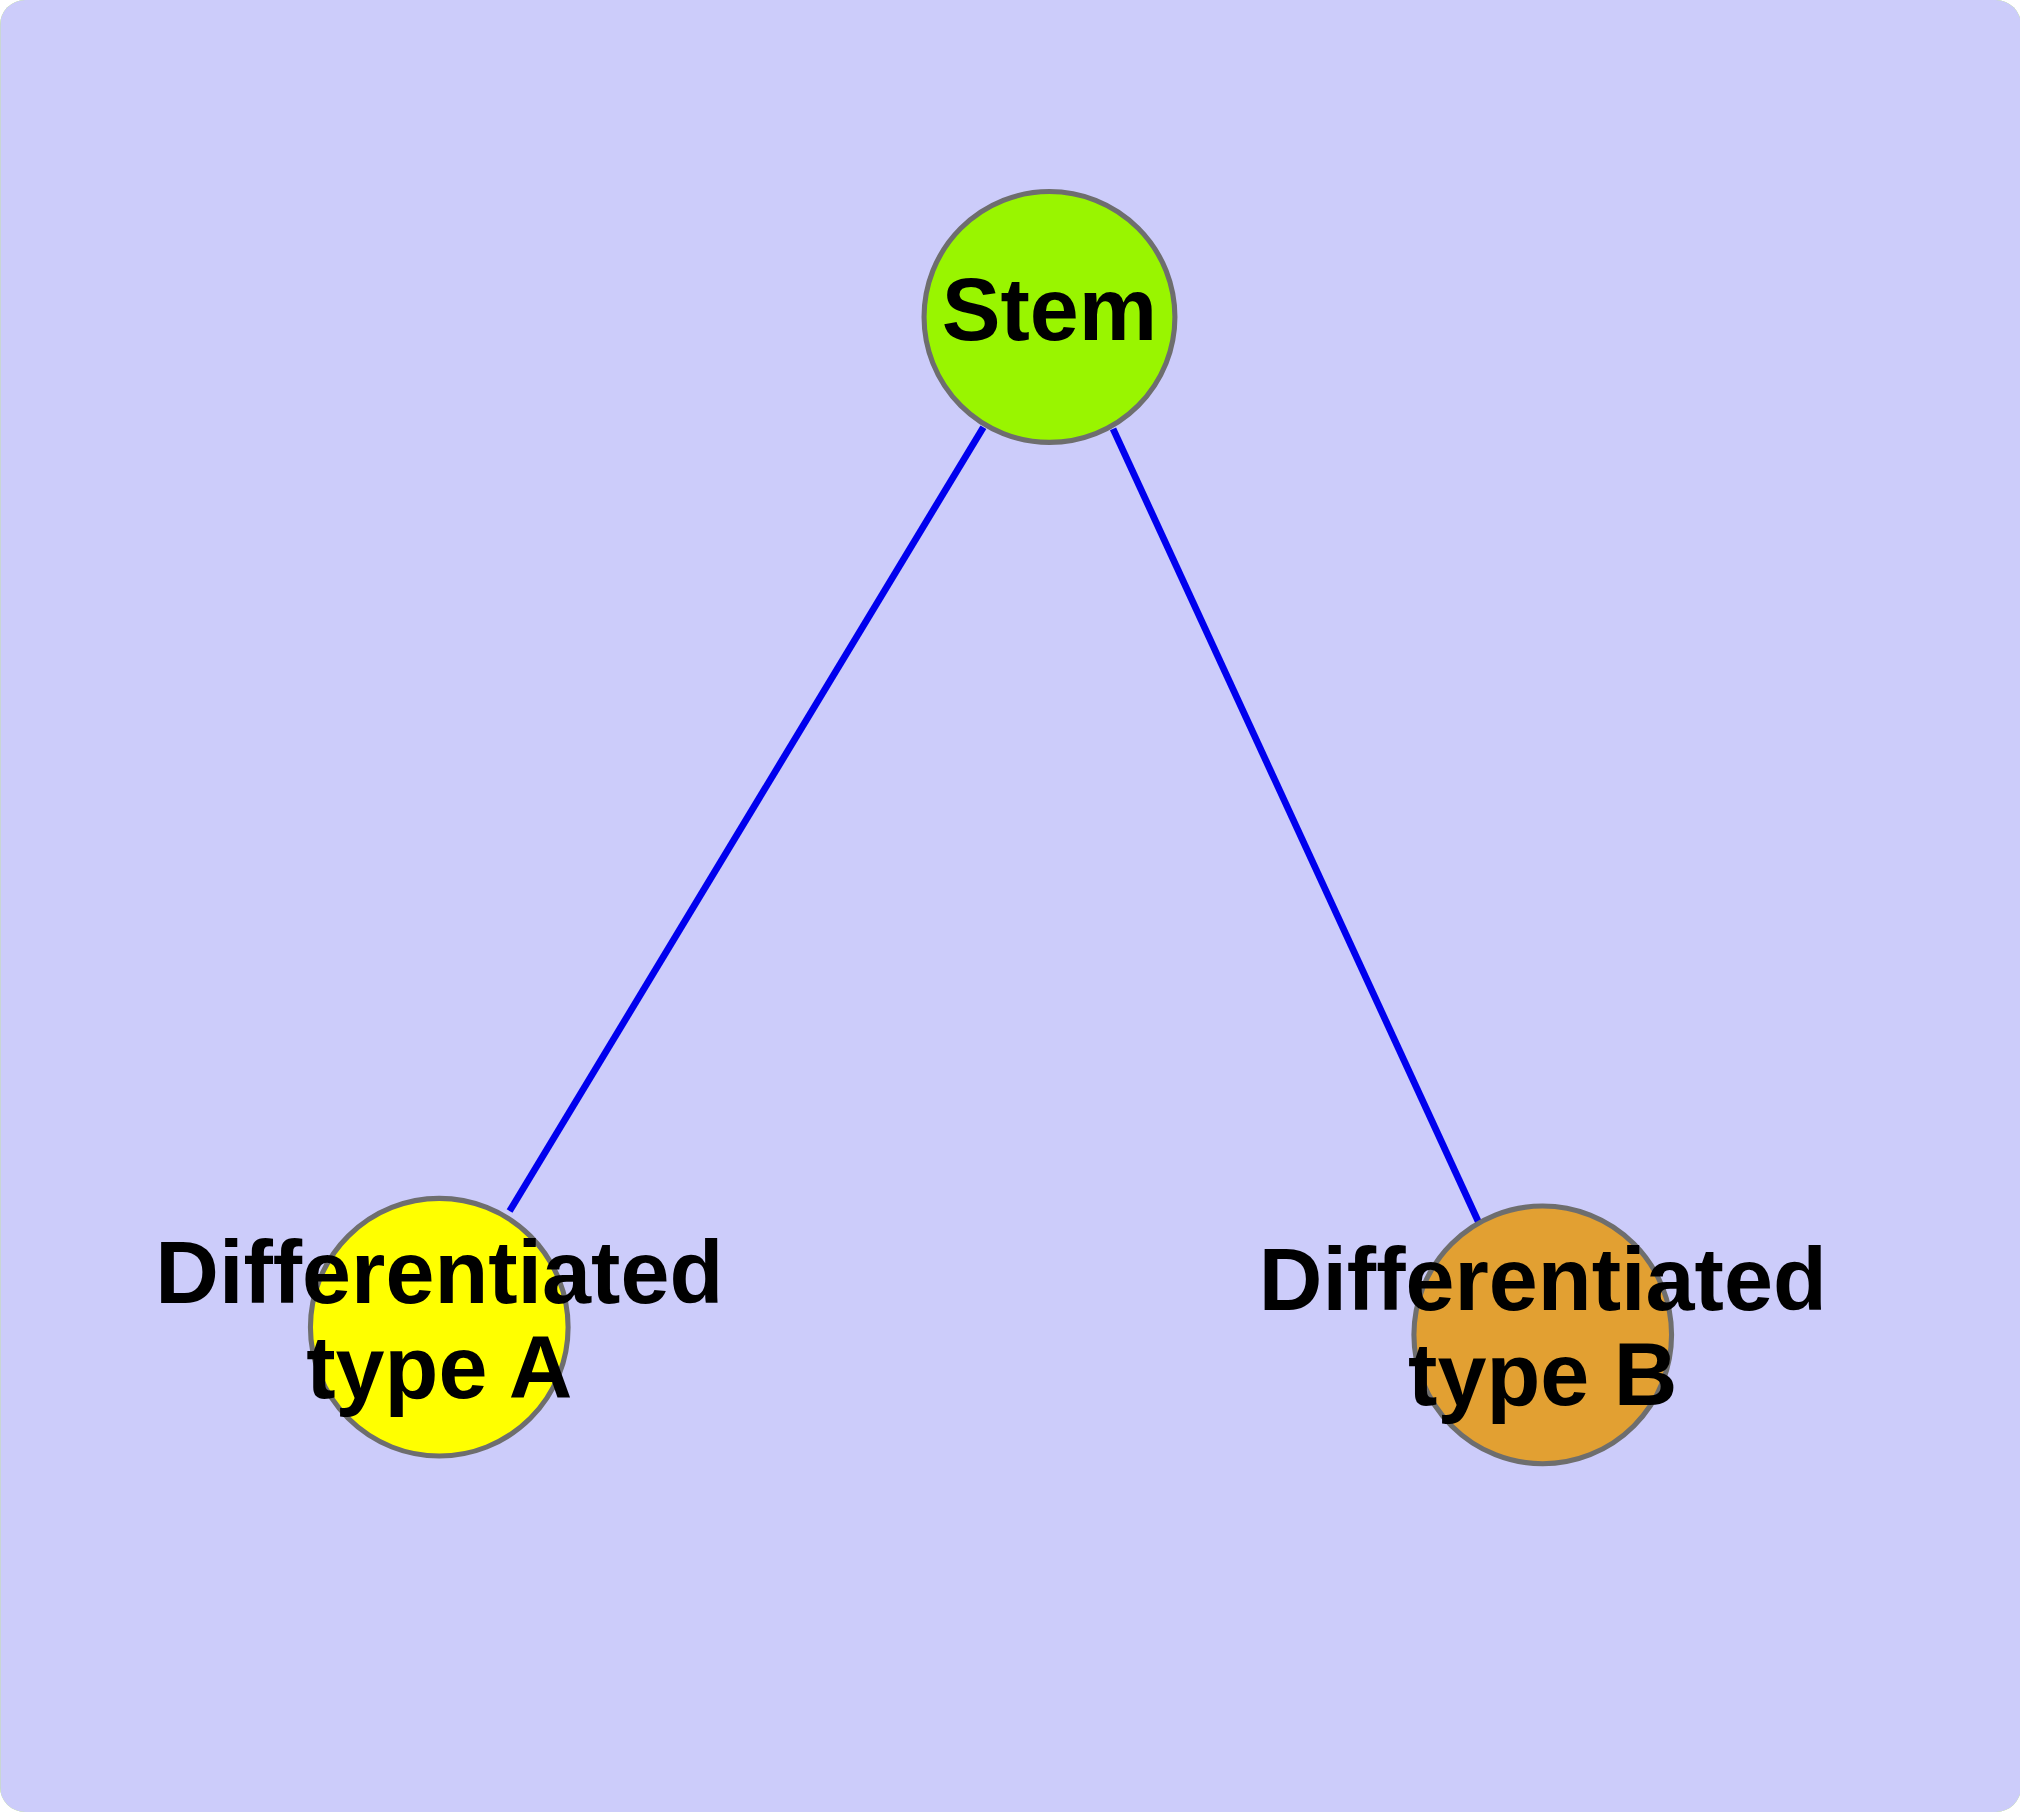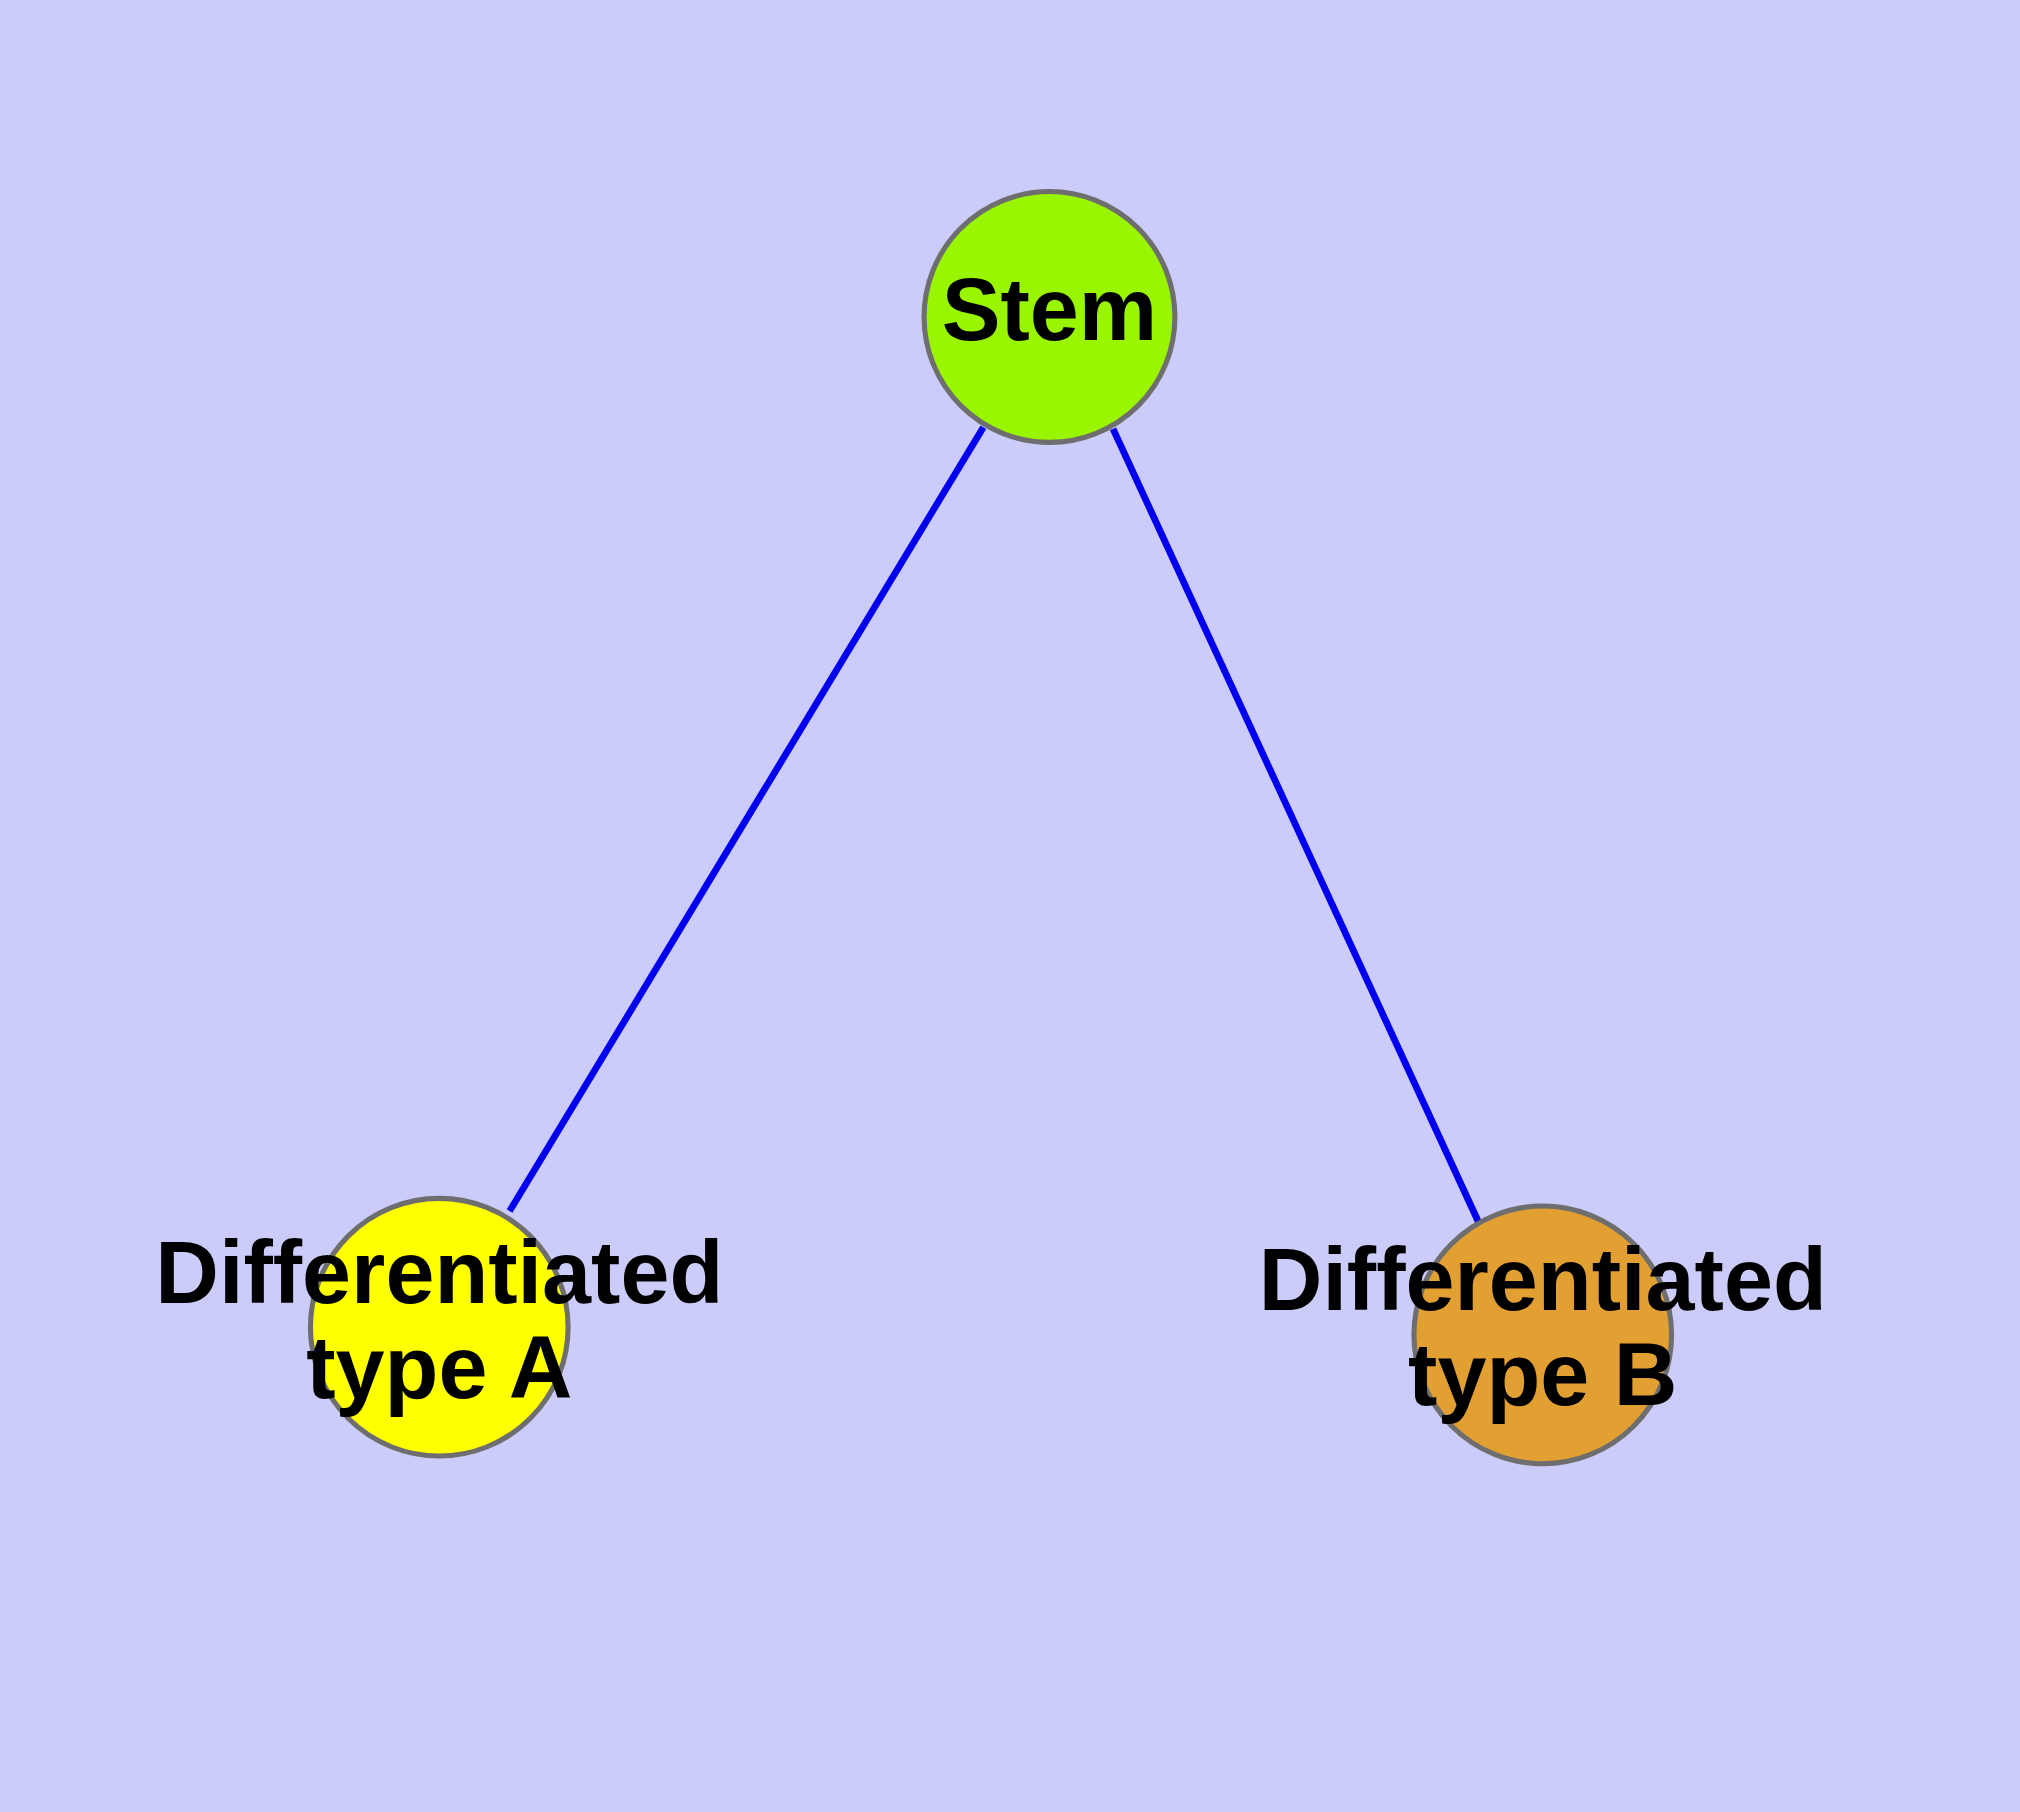--- a/index.html
+++ b/index.html
@@ -26,21 +26,21 @@
     font-weight: bold;
     fill: #000000;
     dominant-baseline: middle;
     text-anchor: middle;
     paint-order: normal;
   }
 </style>
 </head>
 <body>
 
-<div id="canvas" style="background: #c4b5fd;">
+<div id="canvas" style="background: #bef264; border-radius: 25px;">
   <svg id="graph-svg" viewBox="0 0 2384 2138" xmlns="http://www.w3.org/2000/svg">
 
     <rect id="bg-rect" x="0" y="0" width="2384" height="2138" fill="#ccccfa"></rect>
 
     <g id="edges-layer">
         <line x1="1160" y1="504" x2="601" y2="1429" stroke="#0000ee" stroke-width="8" stroke-linecap="butt"></line>
         <line x1="1313" y1="506" x2="1747" y2="1448" stroke="#0000ee" stroke-width="8" stroke-linecap="butt"></line>
       </g>
     <g id="nodes-layer">
         <g>

